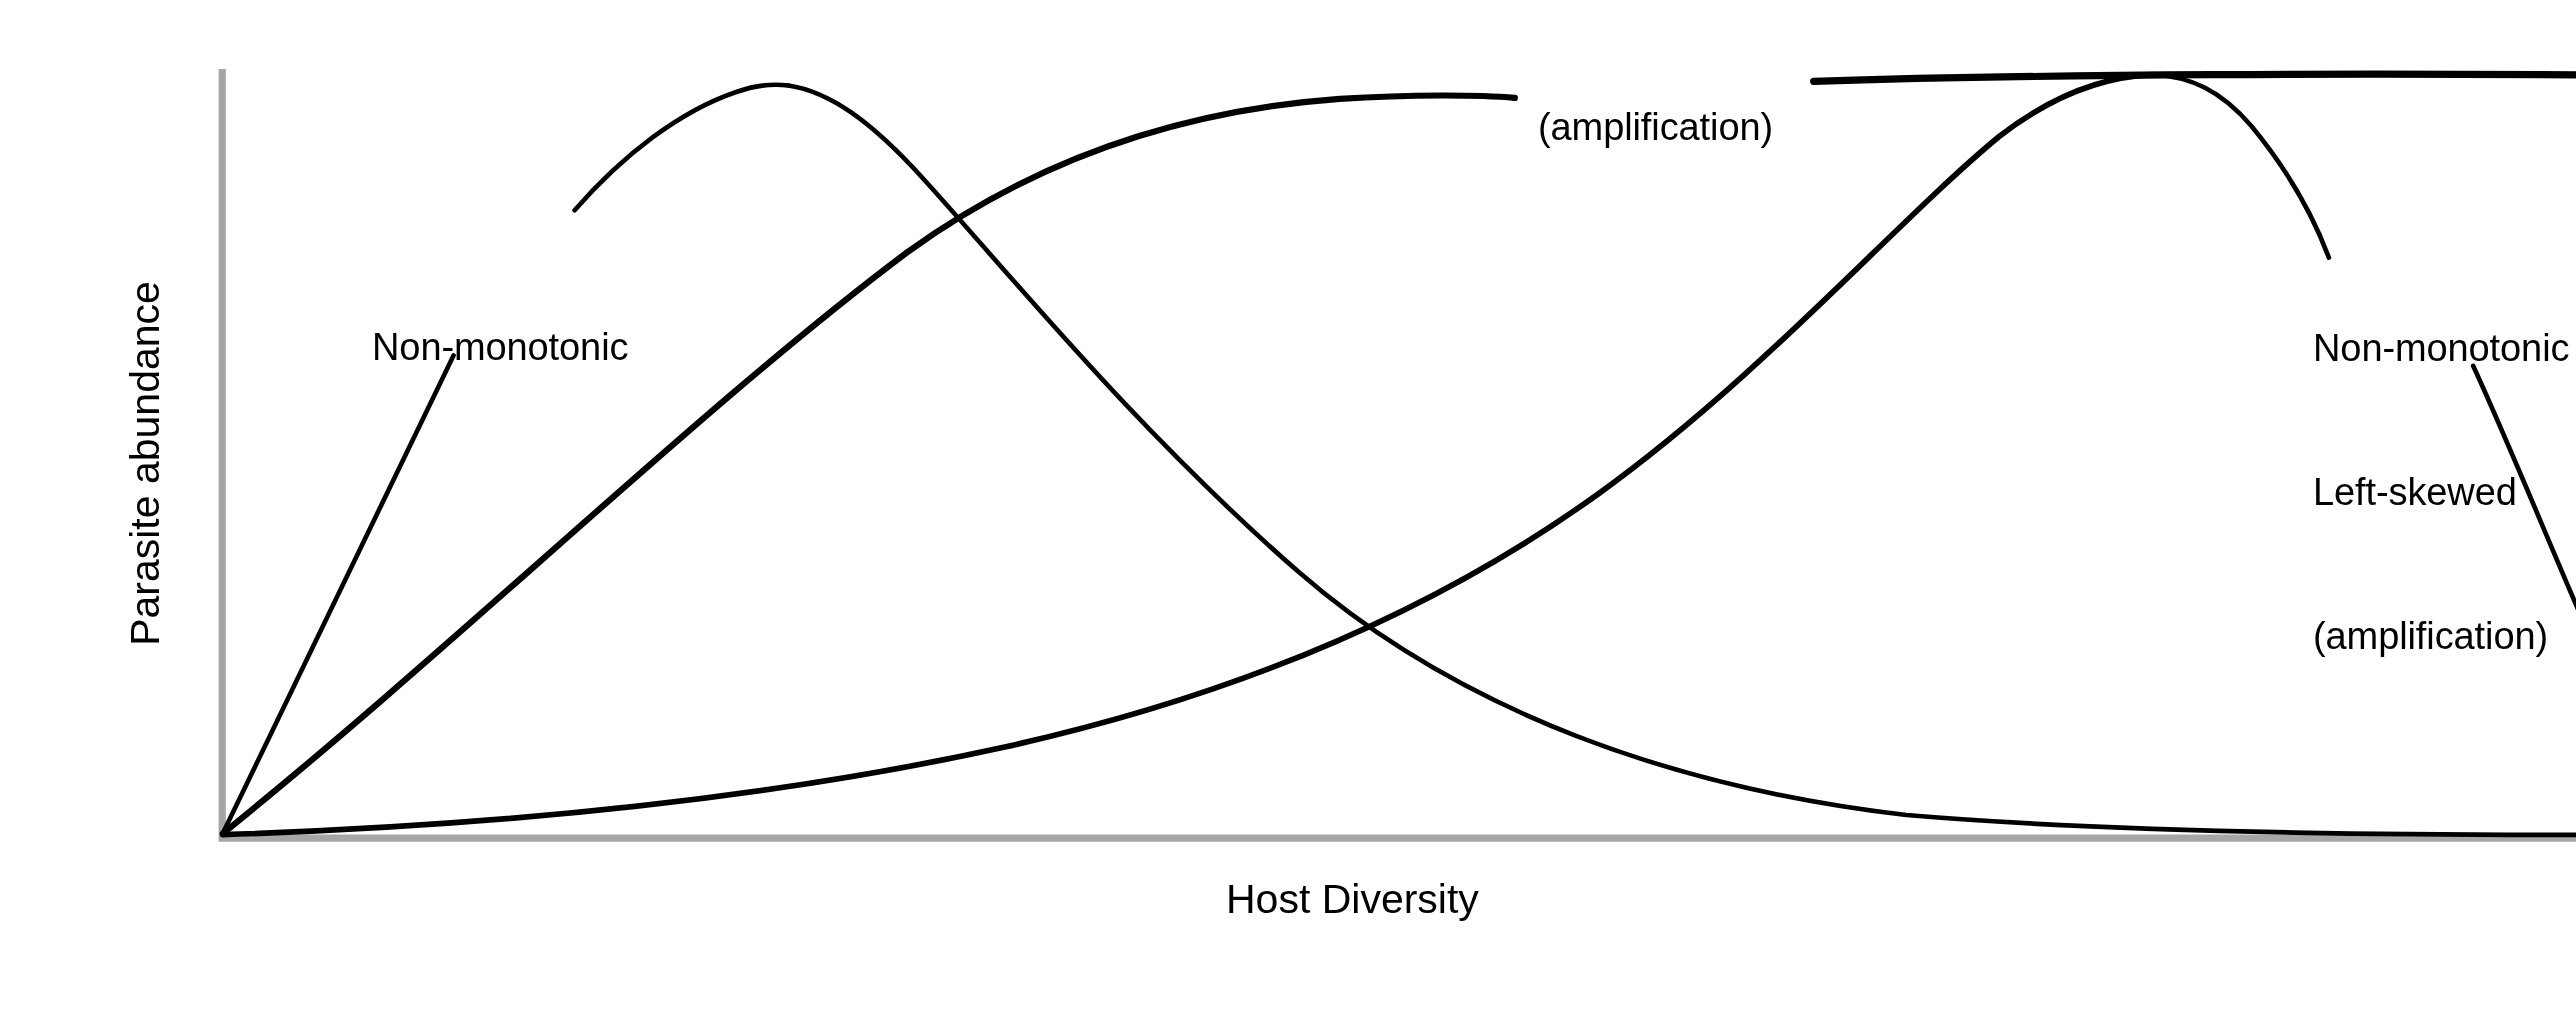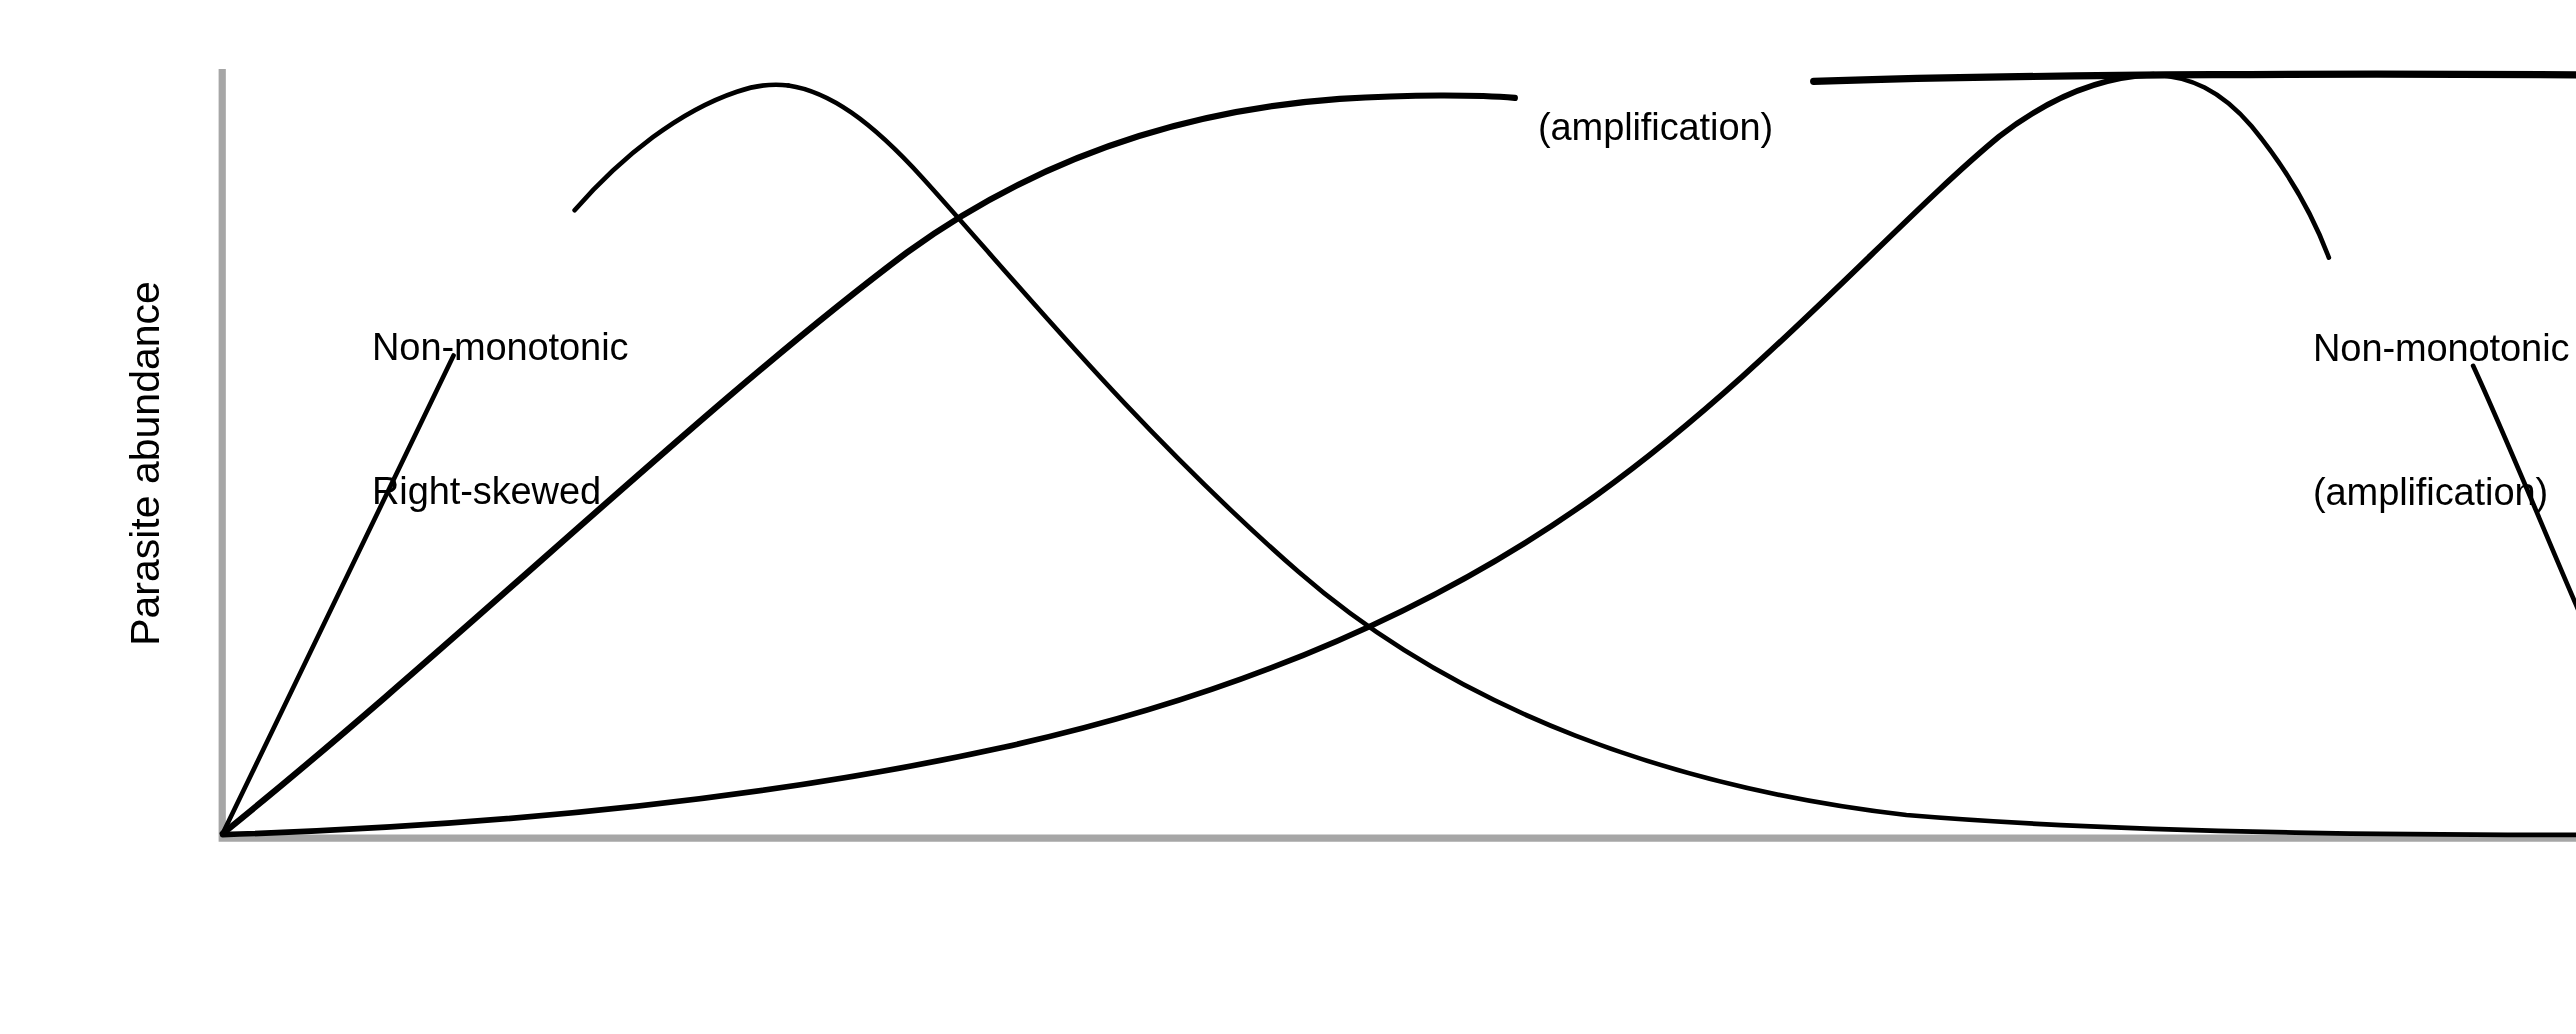--- a/index.html
+++ b/index.html
@@ -87,29 +87,30 @@
     <path fill="none" stroke="#000000" stroke-width="9" stroke-linecap="round" d="M 4180 145 C 4250 148 4310 175 4370 245
              C 4440 330 4490 420 4520 500"></path>
 
     <path fill="none" stroke="#000000" stroke-width="9" stroke-linecap="round" d="M 4800 710 C 4890 905 5010 1210 5130 1470
              C 5175 1565 5210 1605 5238 1620"></path>
 
   </svg>
 
   <div class="anno" id="anno-dilution" style="left:372px; top:227px;">
     <span class="anno-line">Non-monotonic</span>
-    <span class="anno-line">Right-skewed</span>
   </div>
 
   <div class="anno" id="anno-asymptotic" style="left:1538px; top:7.2px;">
     <span class="anno-line">(amplification)</span>
   </div>
 
   <div class="anno" id="anno-left-skewed" style="left:2313px; top:228px;">
     <span class="anno-line">Non-monotonic</span>
+    <span class="anno-line">Left-skewed</span>
     <span class="anno-line">(amplification)</span>
   </div>
 
+  <div class="axis-title" id="x-axis-title">Host Diversity</div>
 
   <div class="axis-title" id="y-axis-title">Parasite abundance</div>
 
 </div>
 
 
 </body></html>

